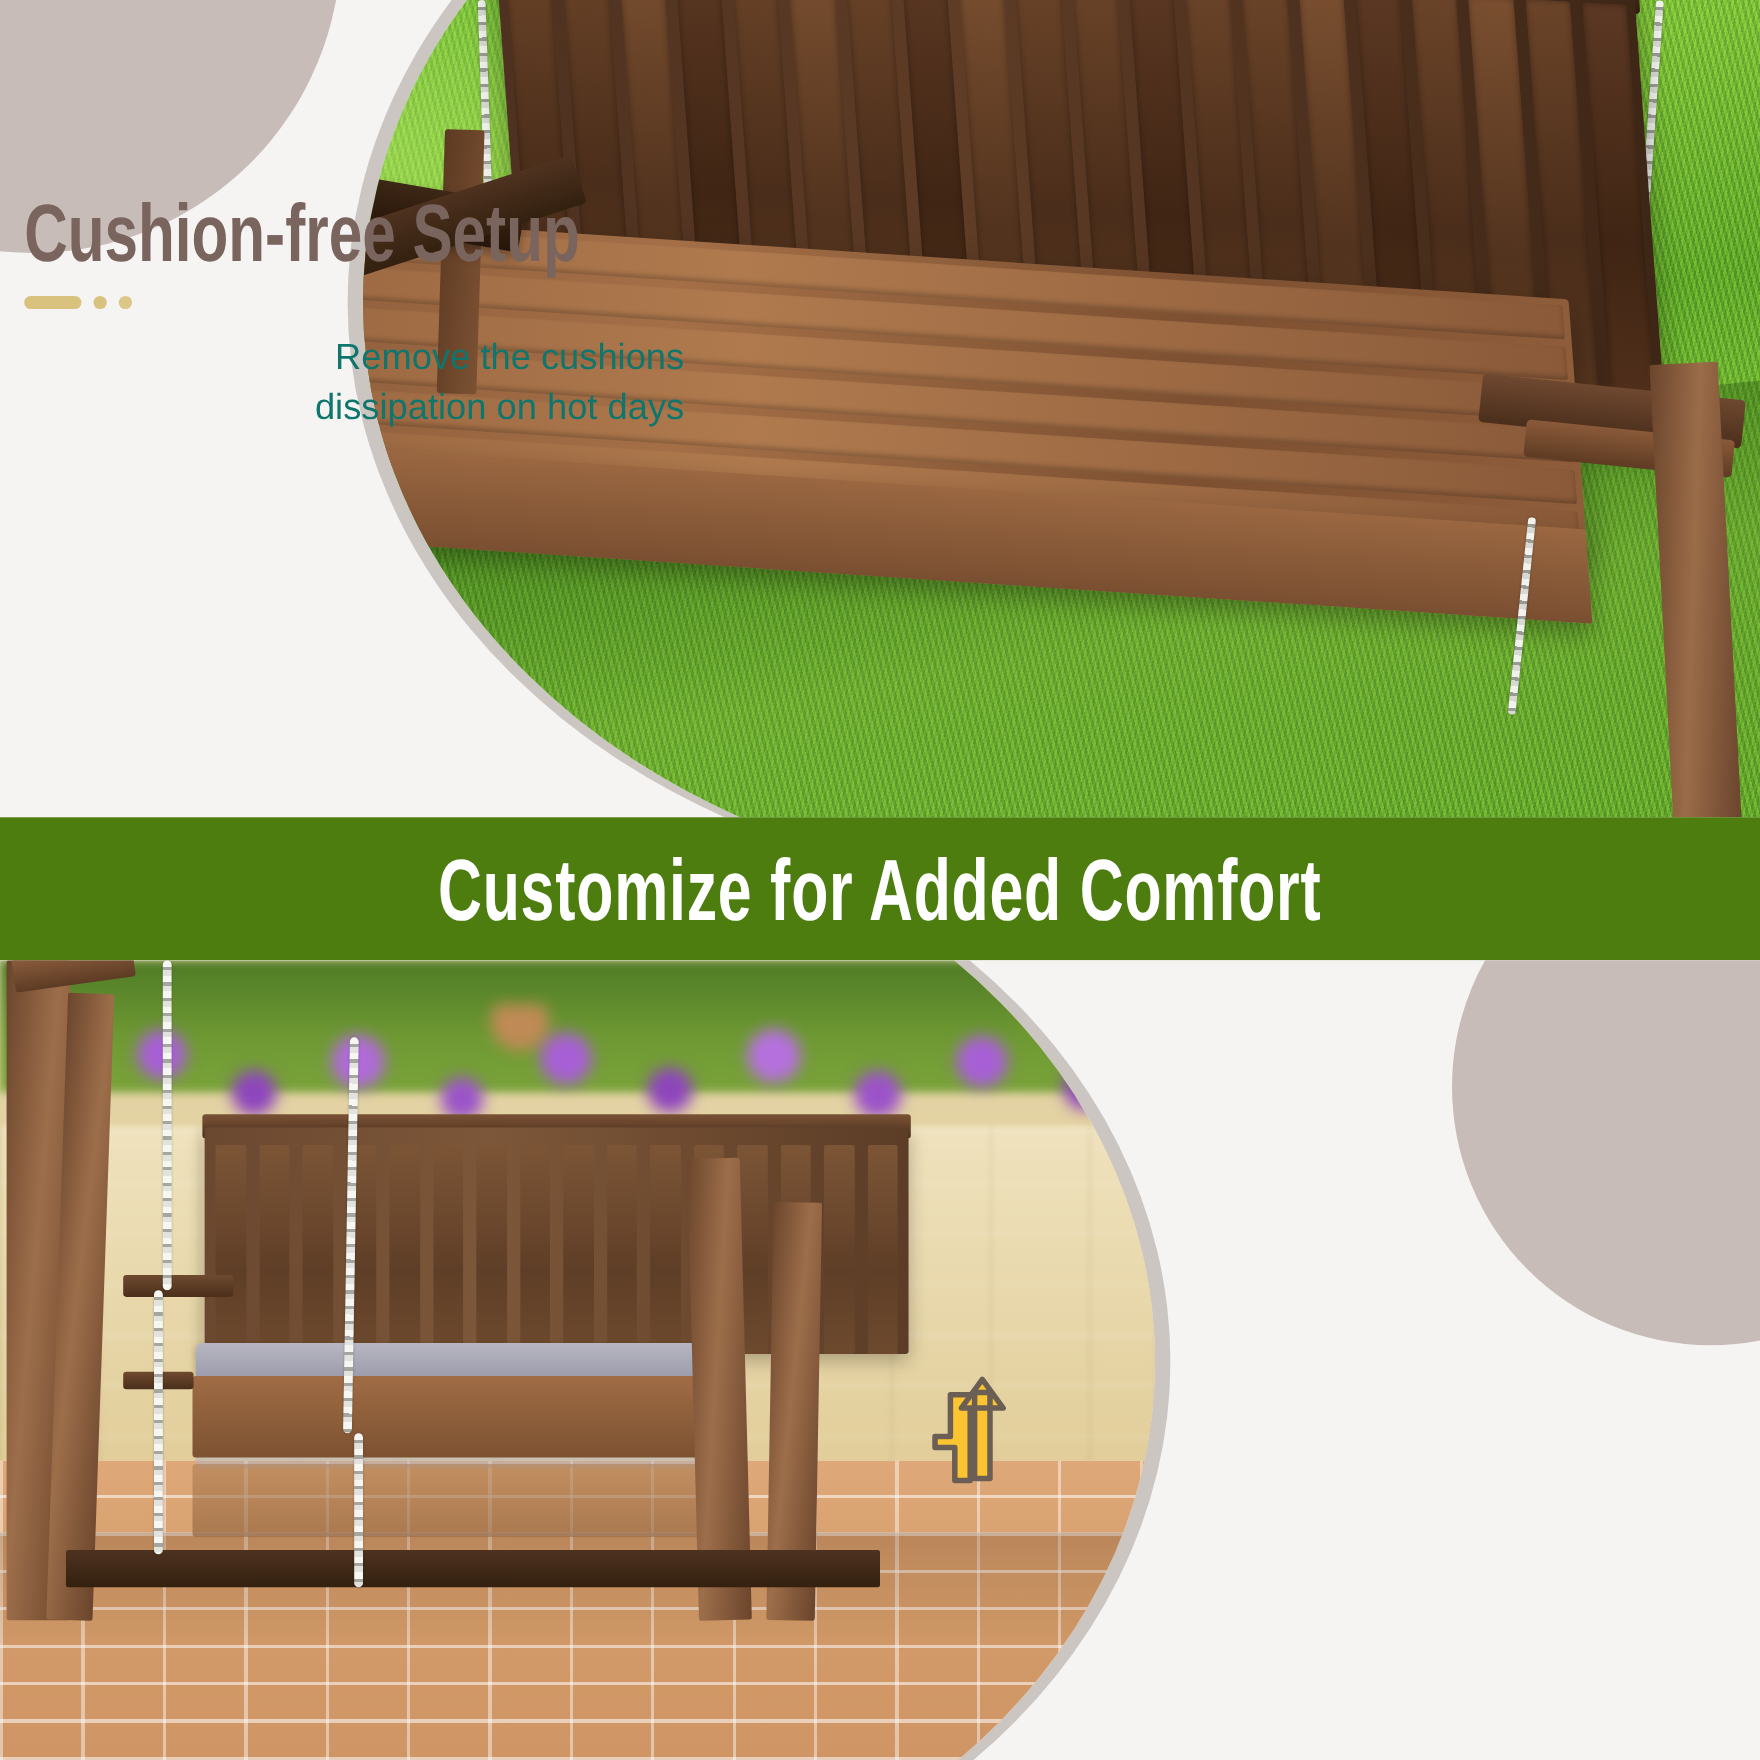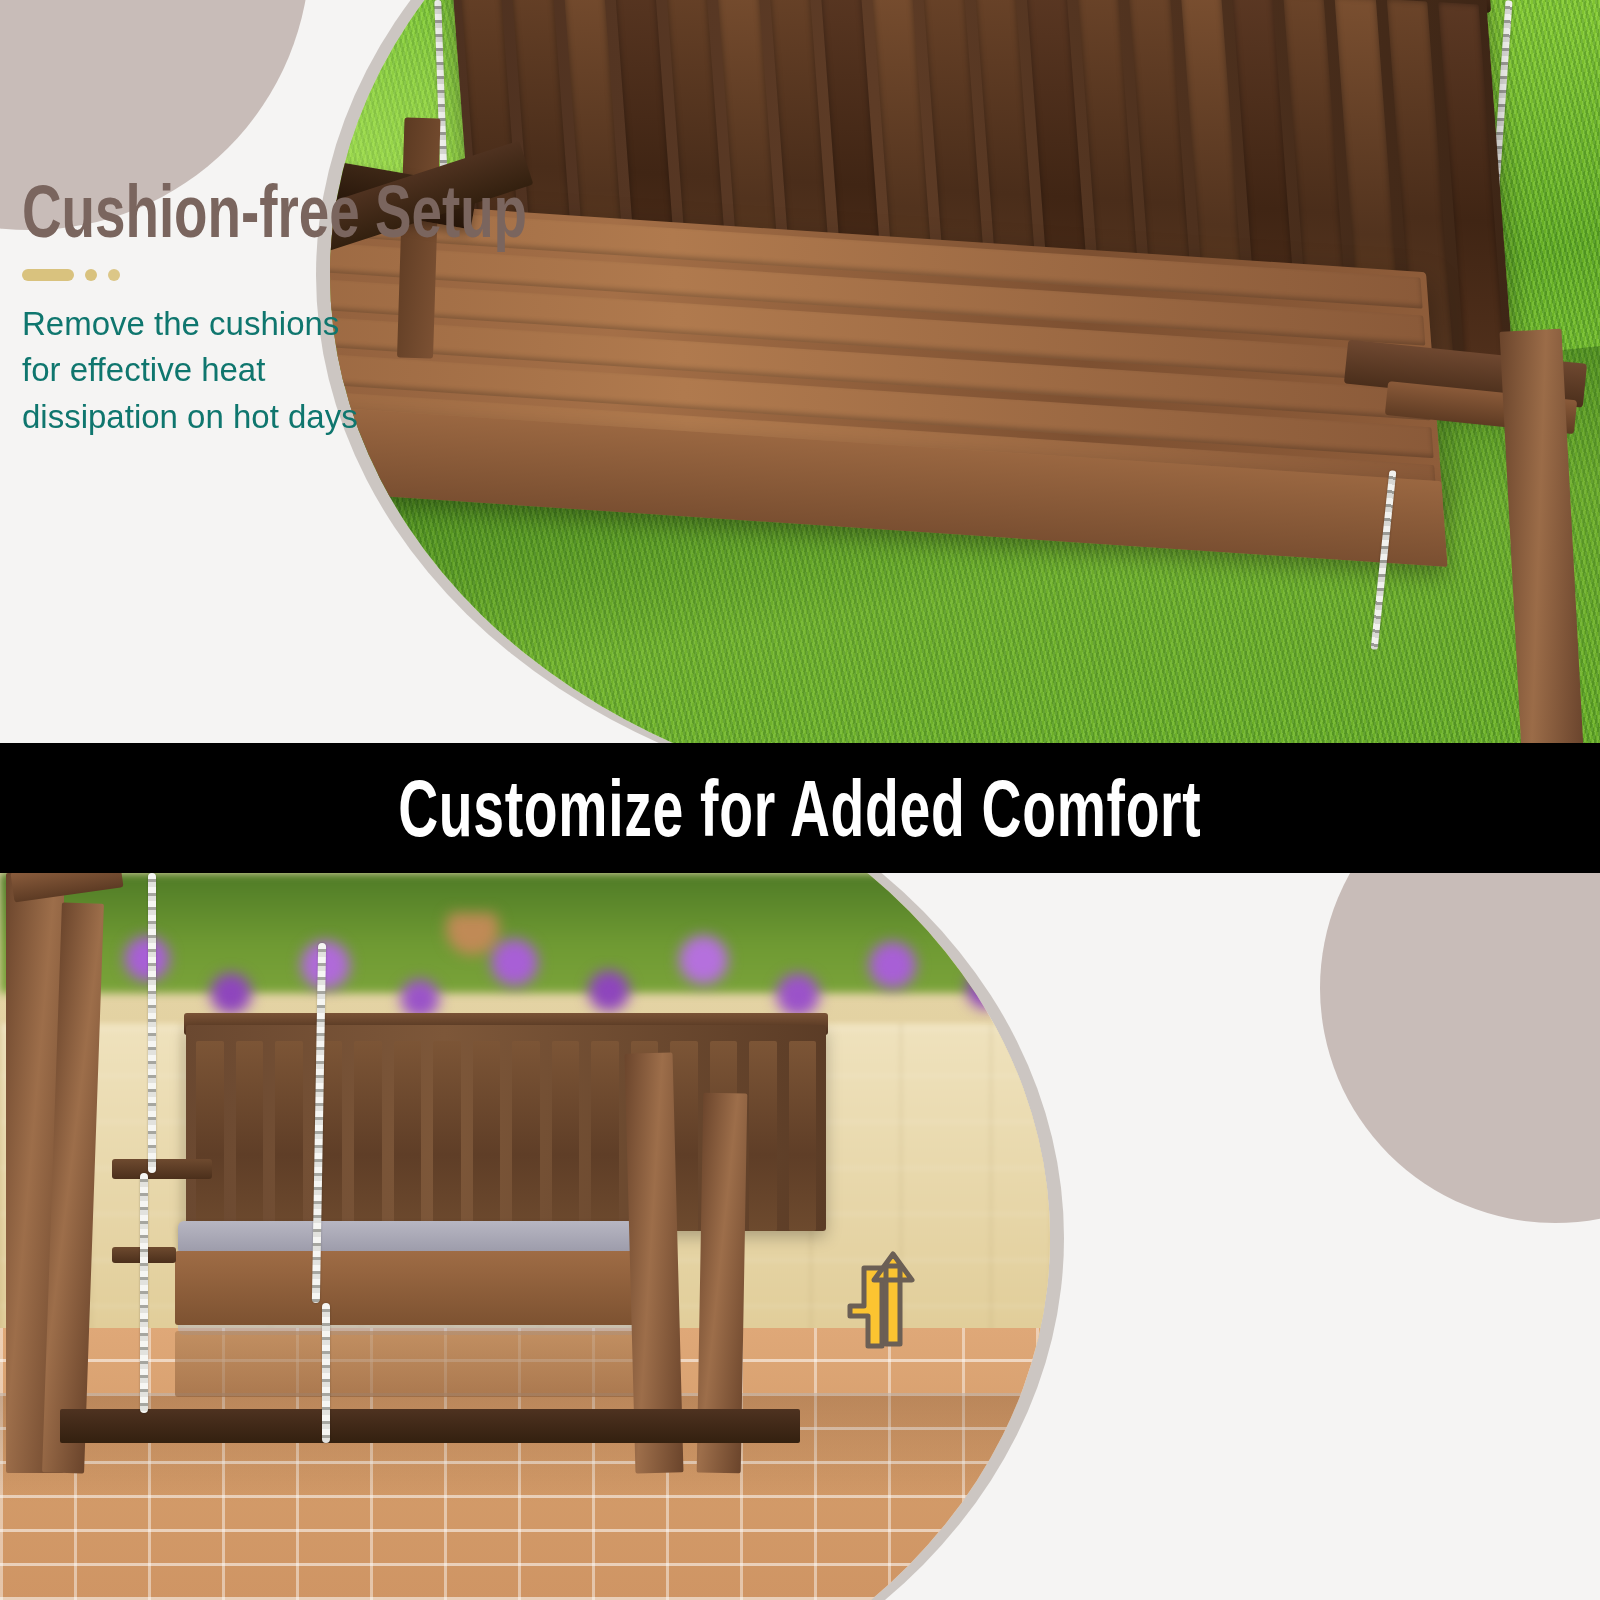--- a/index.html
+++ b/index.html
@@ -118,21 +118,21 @@
     background:linear-gradient(180deg,#8a5a39,#5e3b23);border-radius:4px;
   }
   .arm-post{
     position:absolute;left:330px;top:120px;width:36px;height:240px;transform:rotate(6deg);
     background:linear-gradient(95deg,#5c3a22,#7c5133);border-radius:3px;
   }
 
   
   .banner{
     position:absolute;left:0;top:743px;width:1600px;height:130px;
-    background:#000000;display:flex;align-items:center;justify-content:center;
+    background:#4d7c0f;display:flex;align-items:center;justify-content:center;
   }
   .banner-title{
     color:#ffffff;font-size:79px;line-height:1;font-weight:700;
     font-family:"Liberation Sans Narrow","Liberation Sans", sans-serif;
     transform:scaleX(.70);transform-origin:center;white-space:nowrap;
     letter-spacing:1px;
   }
 
   
   .bottom-section{position:absolute;left:0;top:873px;width:1600px;height:727px;overflow:hidden;background:#f5f4f3;}
@@ -220,21 +220,21 @@
     background:repeating-linear-gradient(180deg,#f6f6f3 0 6px,#a6a6a0 6px 9px,#e2e2de 9px 14px);
     box-shadow:0 0 2px rgba(0,0,0,.3);}
   .bc1{left:148px;top:0px;height:300px;}
   .bc2{left:140px;top:300px;height:240px;}
   .bc3{left:315px;top:70px;height:360px;transform:rotate(1deg);}
   .bc4{left:322px;top:430px;height:140px;}
 
   .height-arrows{position:absolute;left:840px;top:1246px;width:86px;height:120px;}
 
   
-  .txt{position:absolute;}
+  .txt{position:absolute;text-align:right;}
   .txt-topleft{left:22px;top:176px;width:600px;}
 
   .headline{
     color:#7a655e;font-weight:700;line-height:.98;white-space:nowrap;
     font-family:"Liberation Sans Narrow","Liberation Sans", sans-serif;
     font-size:74px;letter-spacing:0px;
     transform:scaleX(.74);
   }
   .txt-topleft .headline{transform-origin:left center;}
 
@@ -323,21 +323,20 @@
 
     <div class="txt txt-topleft">
       <div class="headline">Cushion-free Setup</div>
       <div class="deco">
         <span class="dash"></span>
         <span class="dot"></span>
         <span class="dot d2"></span>
       </div>
       <div class="body-text">
         <div>Remove the cushions</div>
-        <div>for effective heat</div>
         <div>dissipation on hot days</div>
       </div>
     </div>
   </div>
 
   <div class="banner">
     <div class="banner-title">Customize for Added Comfort</div>
   </div>
 
   <div class="bottom-section">

